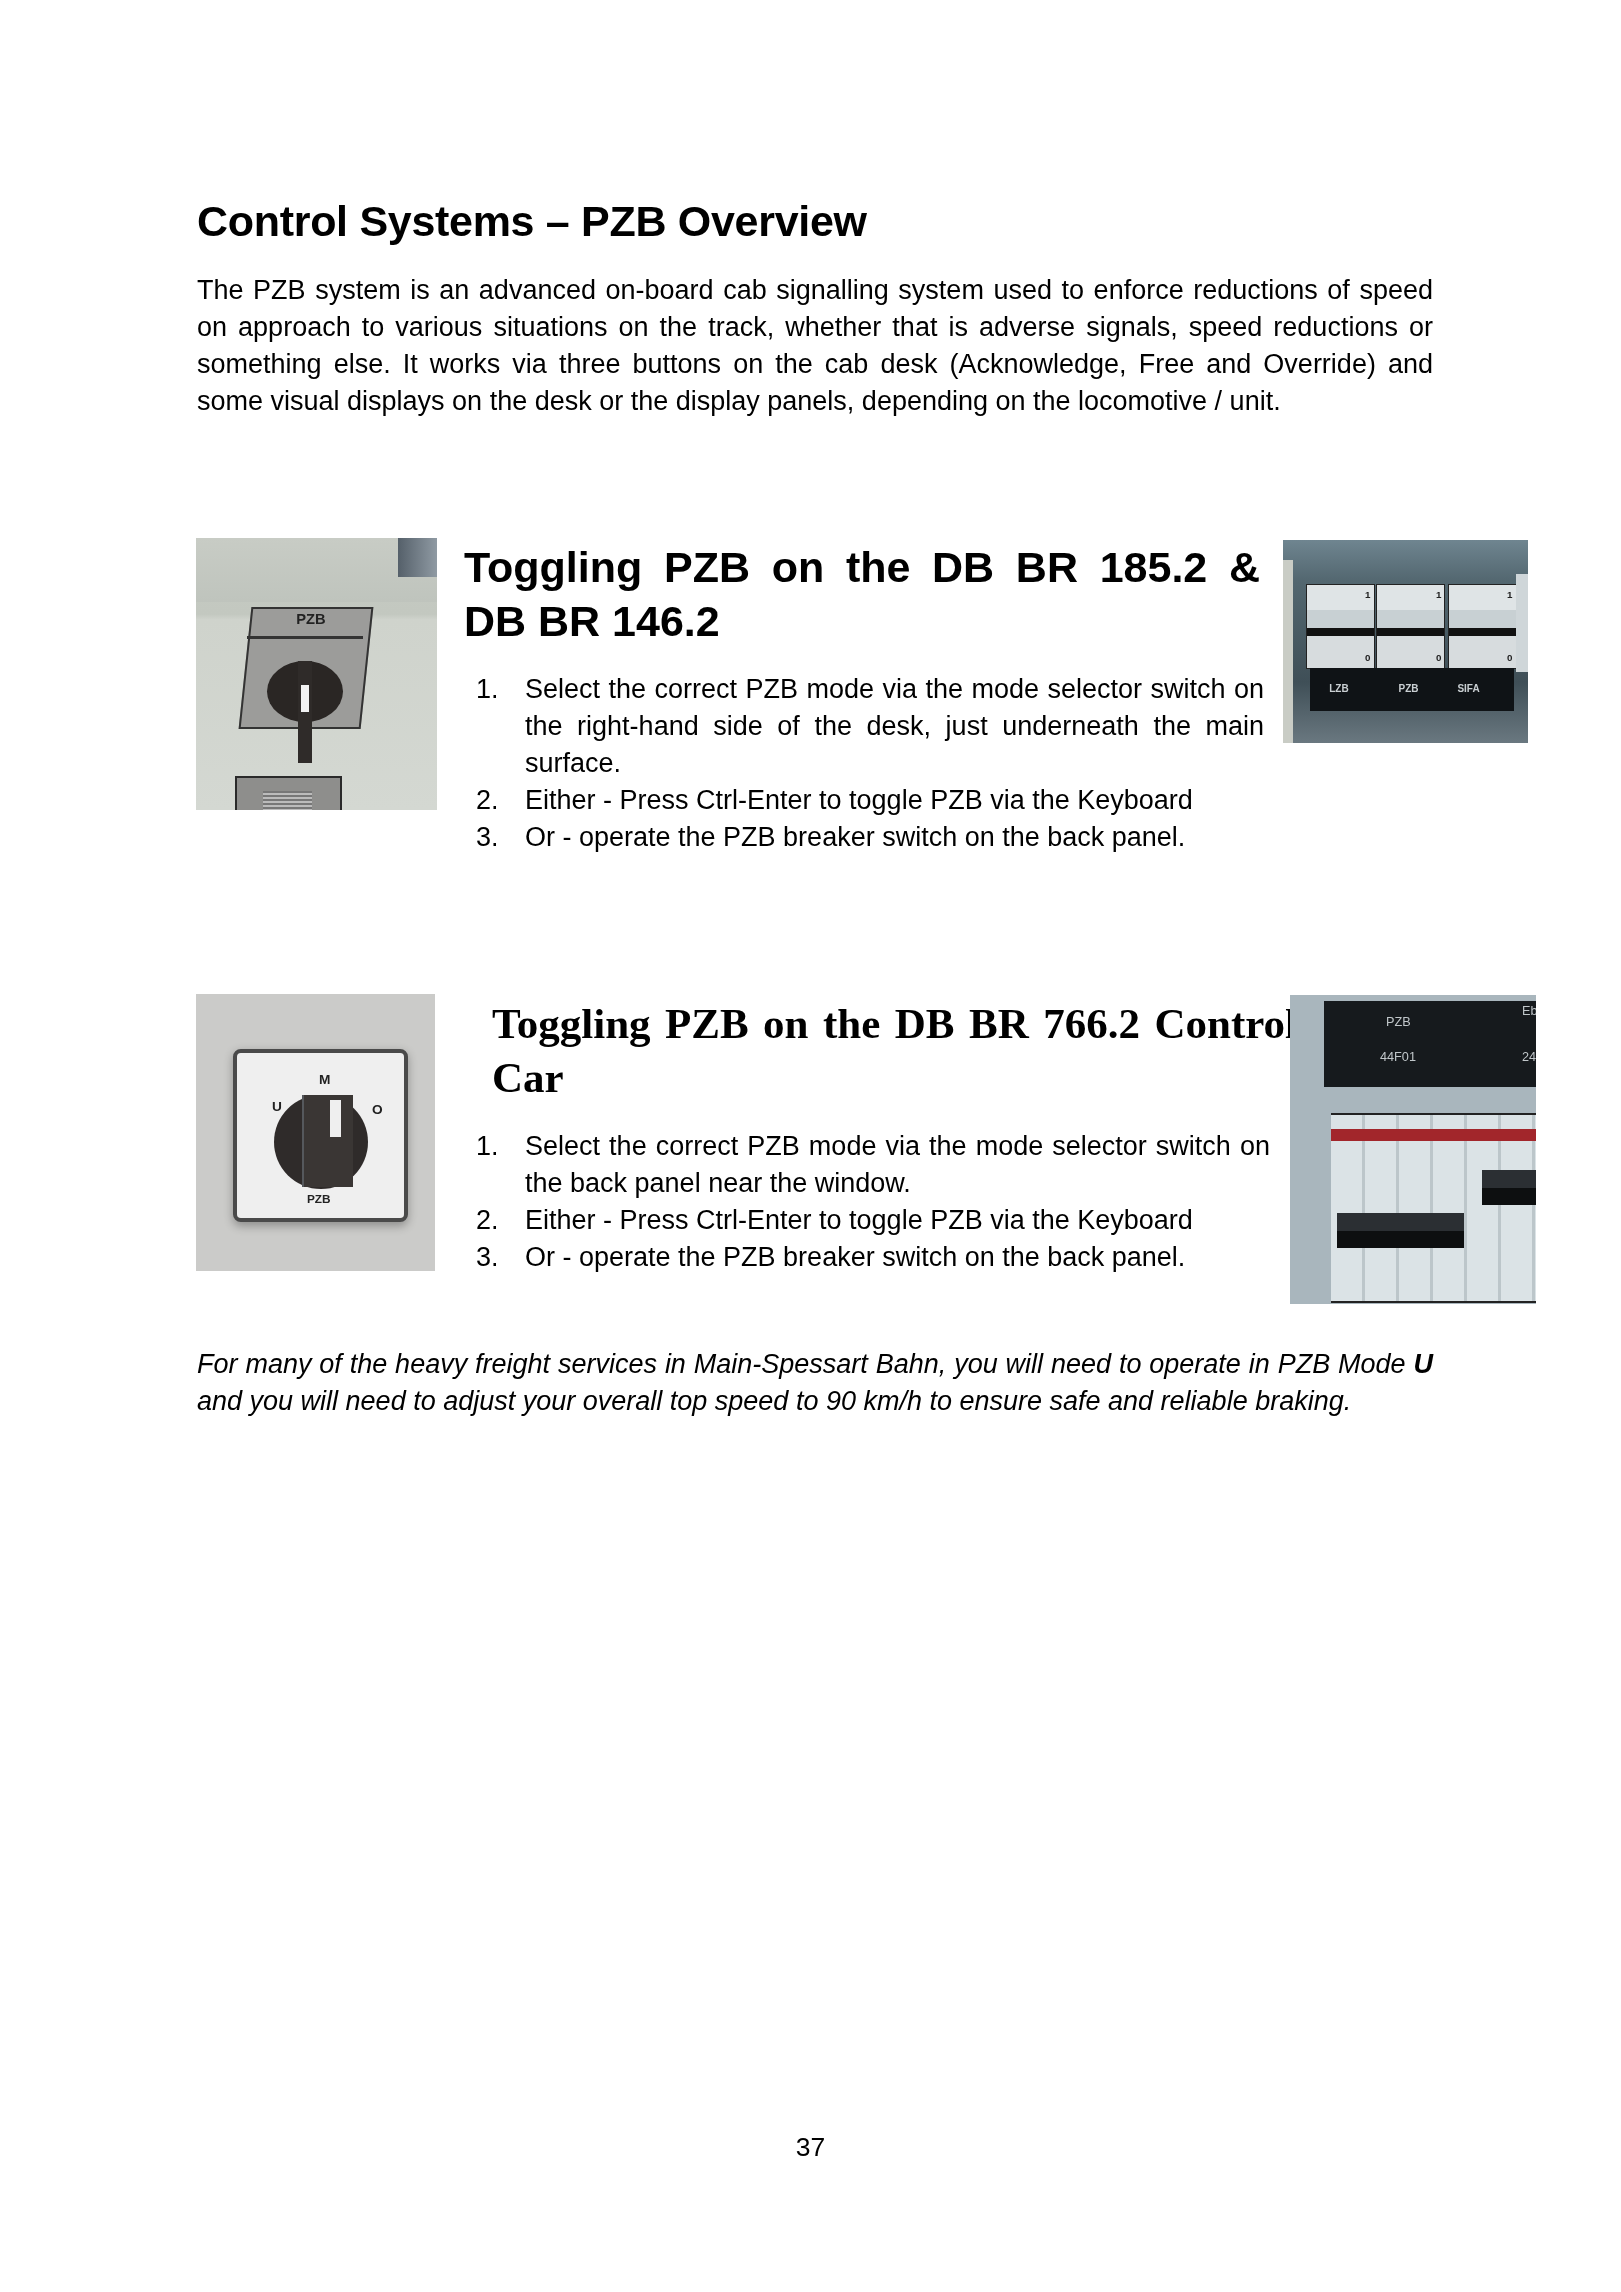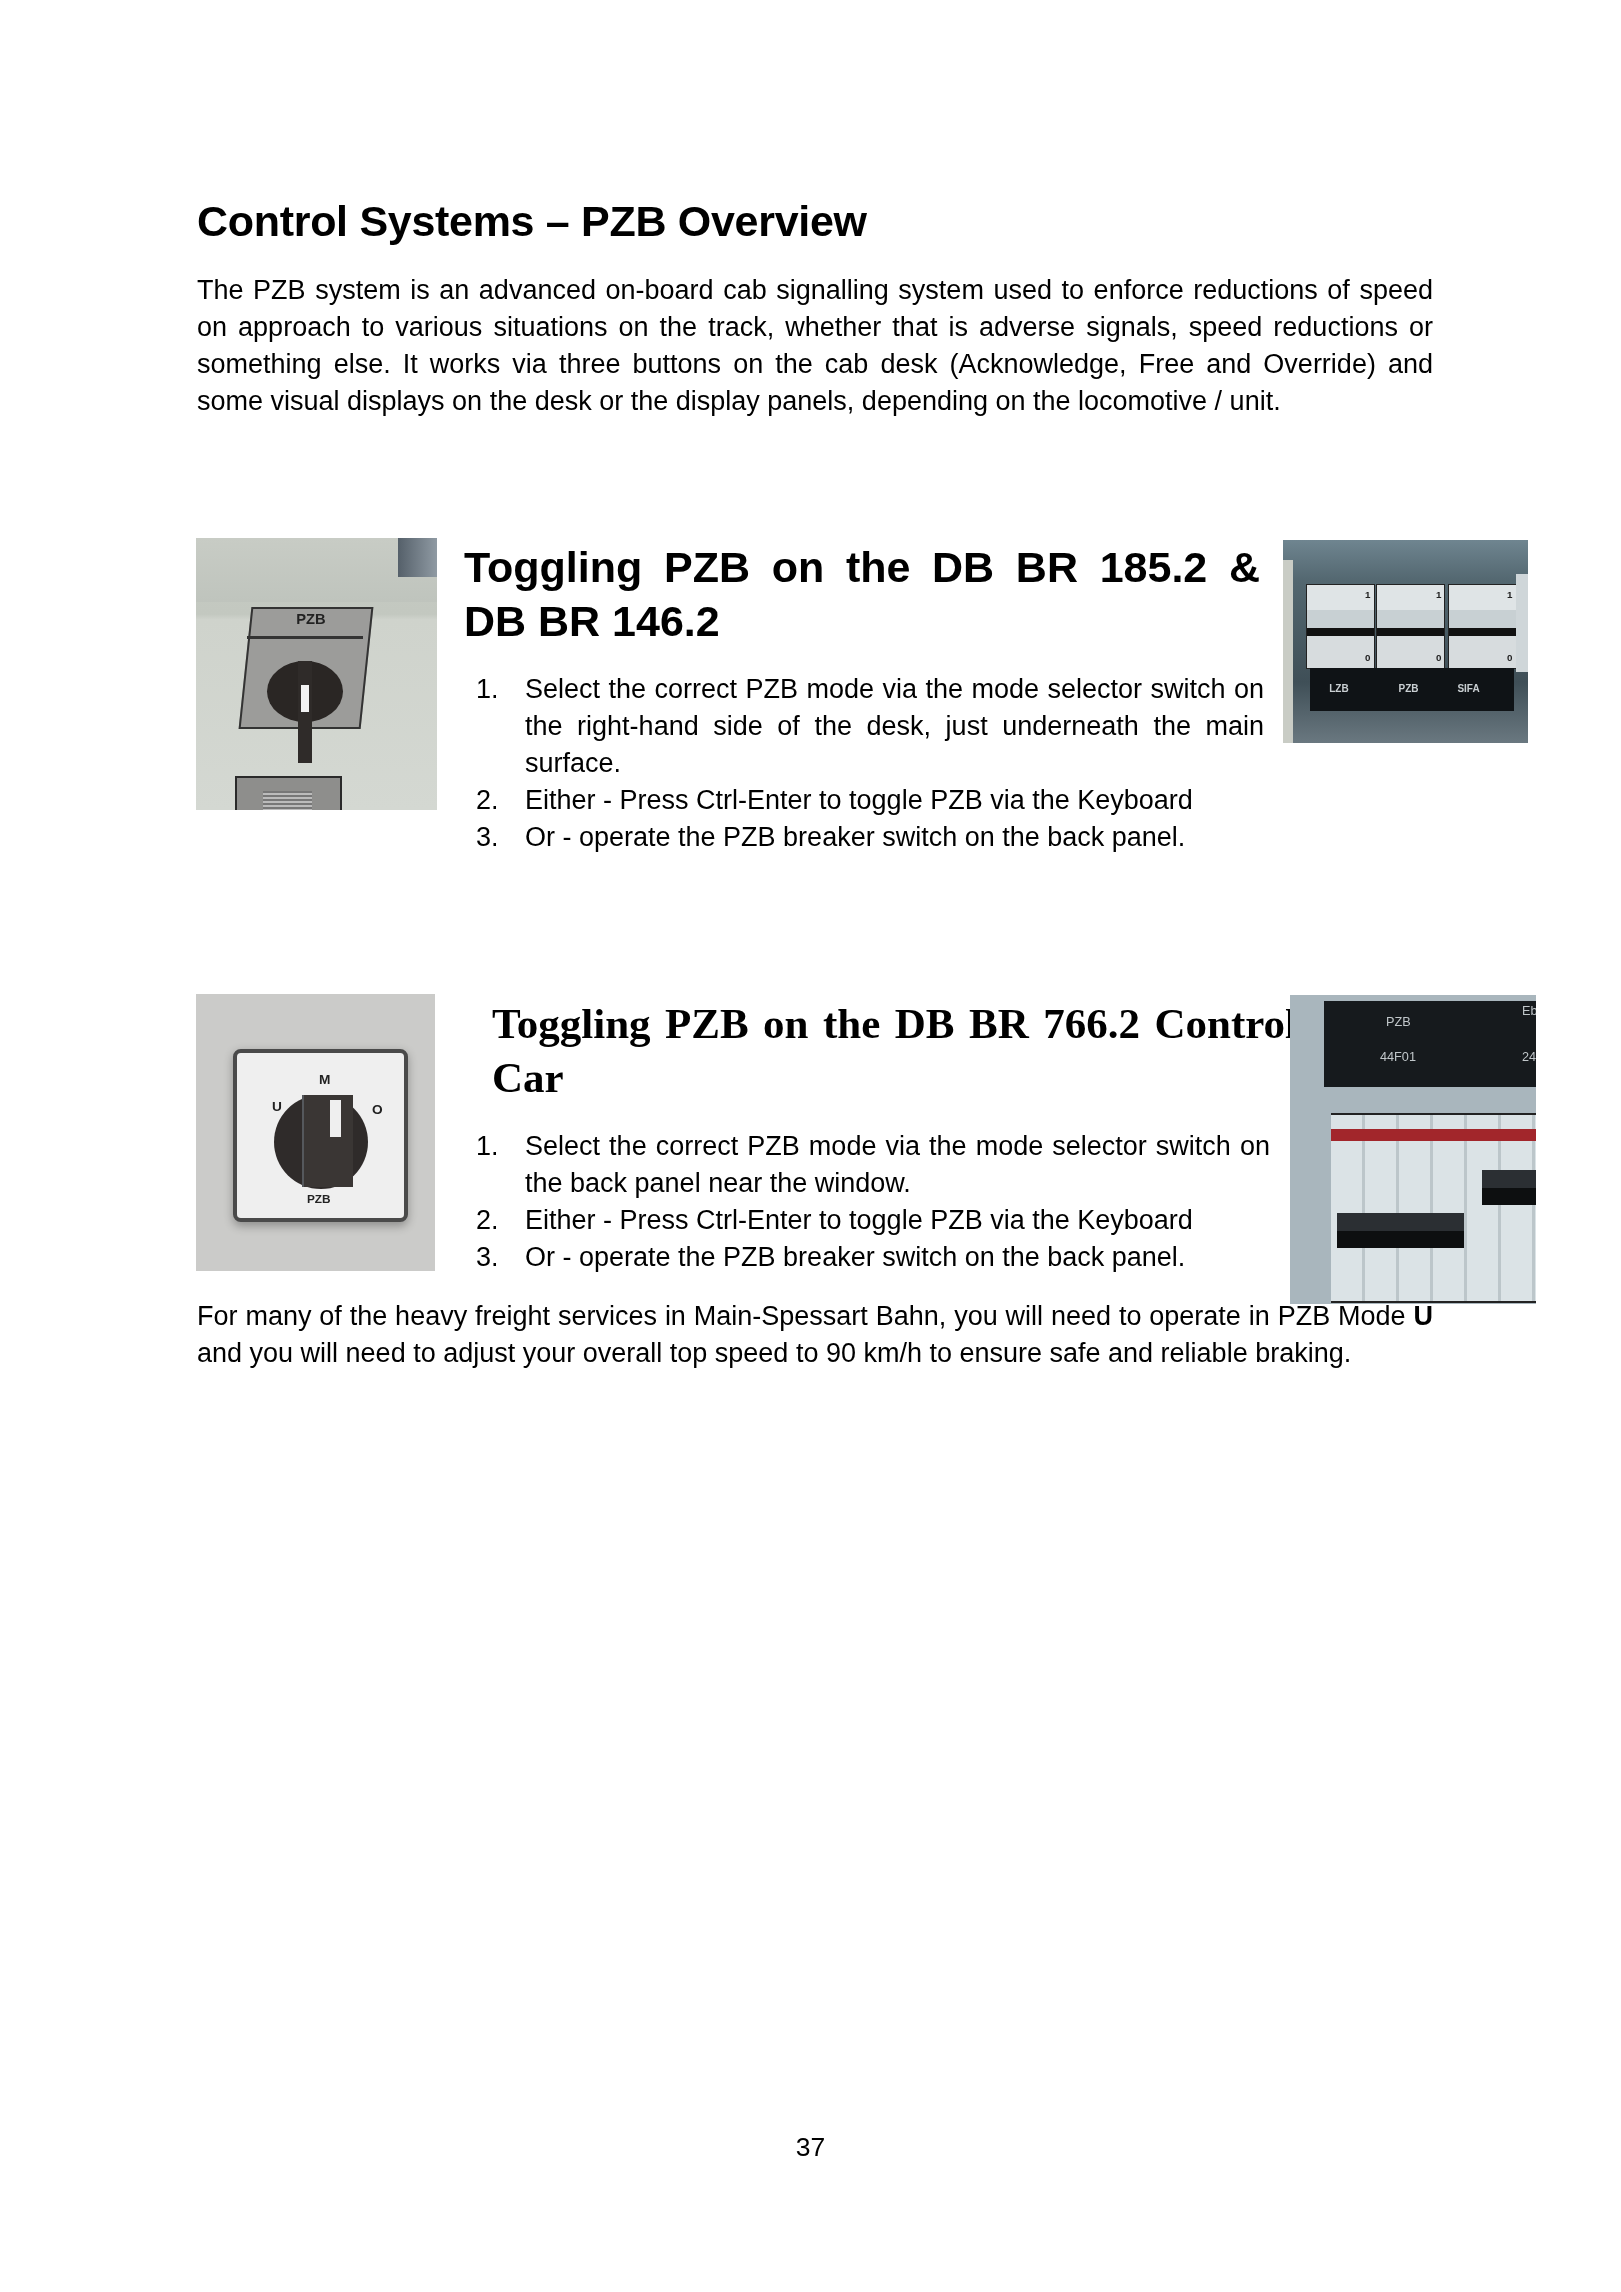--- a/index.html
+++ b/index.html
@@ -10,21 +10,21 @@
   .abs { position: absolute; }
   .title {
     left: 197px; top: 196px; margin: 0;
     font-size: 43px; font-weight: bold; line-height: 51px; letter-spacing: -0.3px;
   }
   .para {
     left: 197px; width: 1236px; margin: 0;
     font-size: 27px; line-height: 37px; text-align: justify;
   }
   .intro { top: 272px; }
-  .outro { top: 1298px; }
+  .outro { top: 1346px; font-style: italic; }
   .h2 {
     margin: 0; font-size: 43px; font-weight: bold; line-height: 54px; text-align: justify;
   }
   .sec1-h { left: 464px; top: 540px; width: 796px; }
   .sec2-h { left: 492px; top: 997px; width: 805px; font-family: Liberation Serif, serif; }
   ol.steps {
     margin: 0; padding: 0; list-style: none;
     font-size: 27px; line-height: 37px;
   }
   .sec1-list { left: 476px; top: 671px; width: 788px; }

